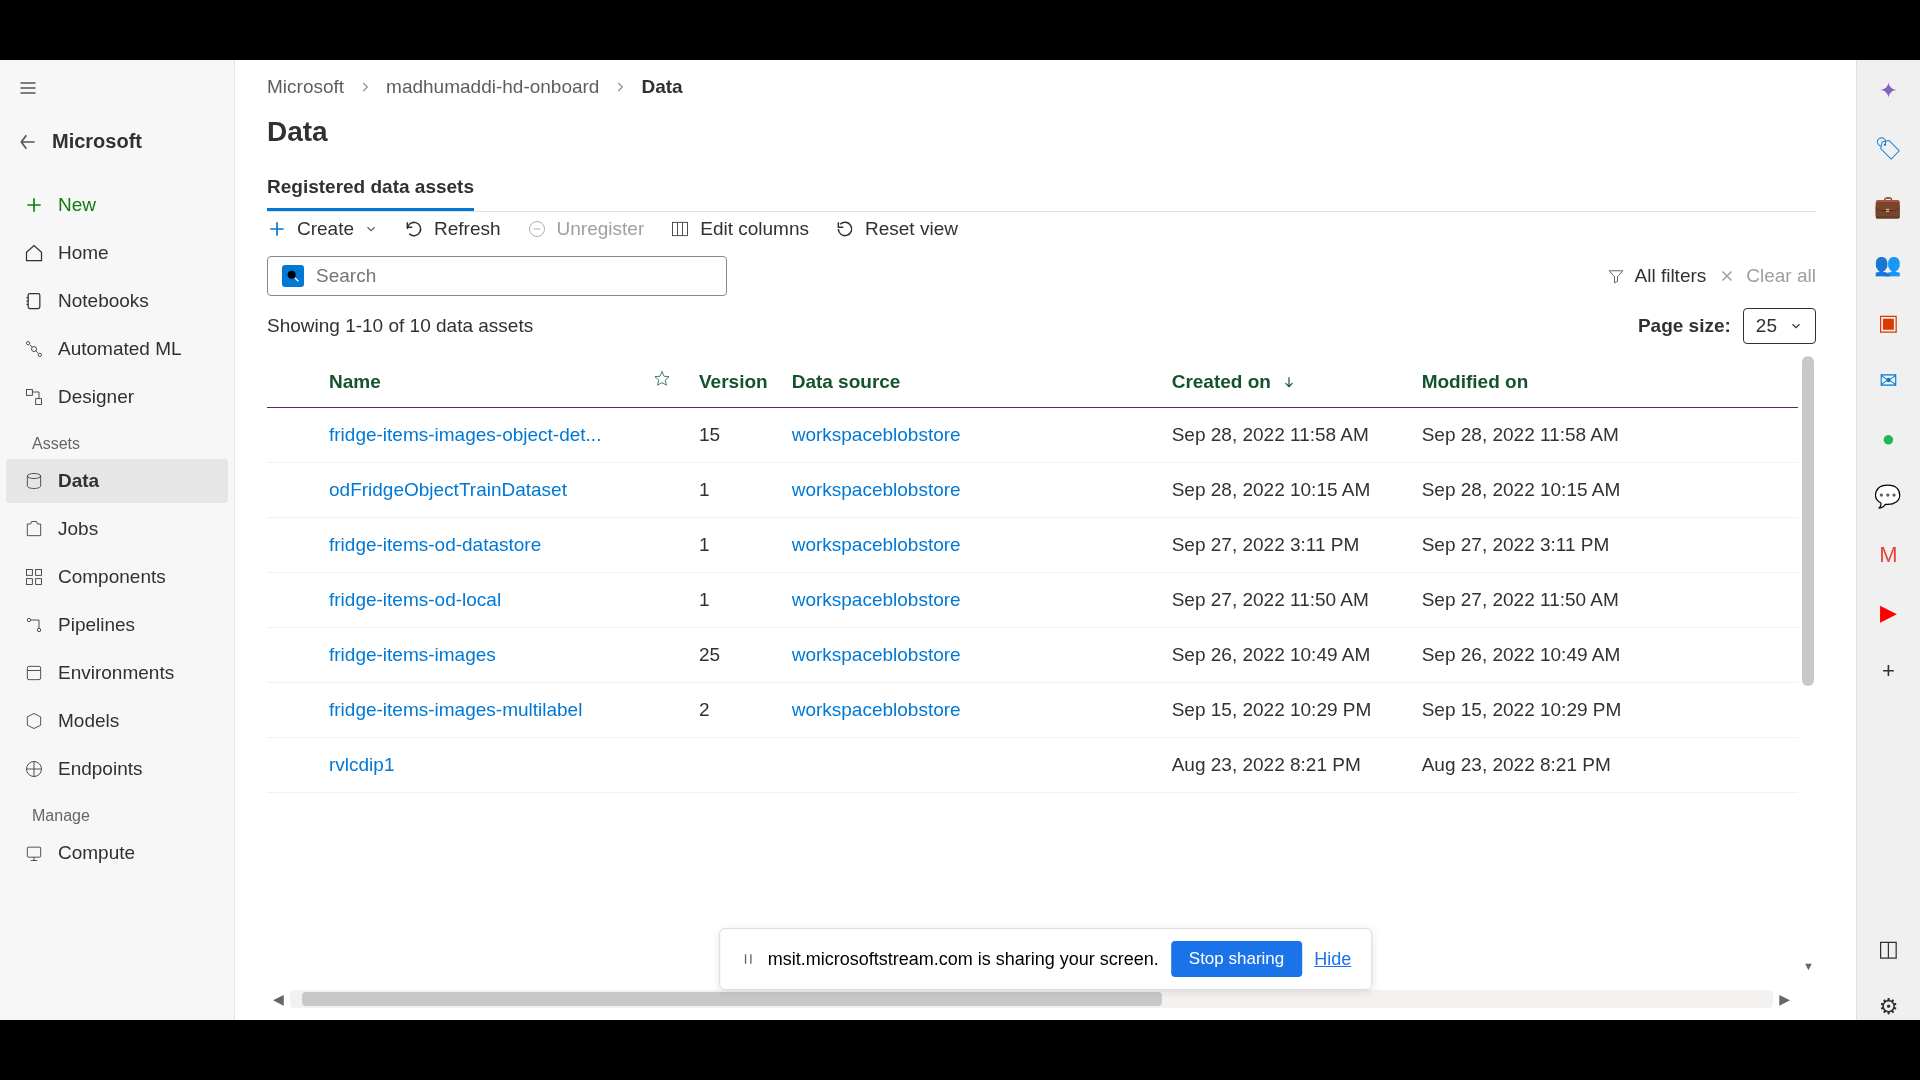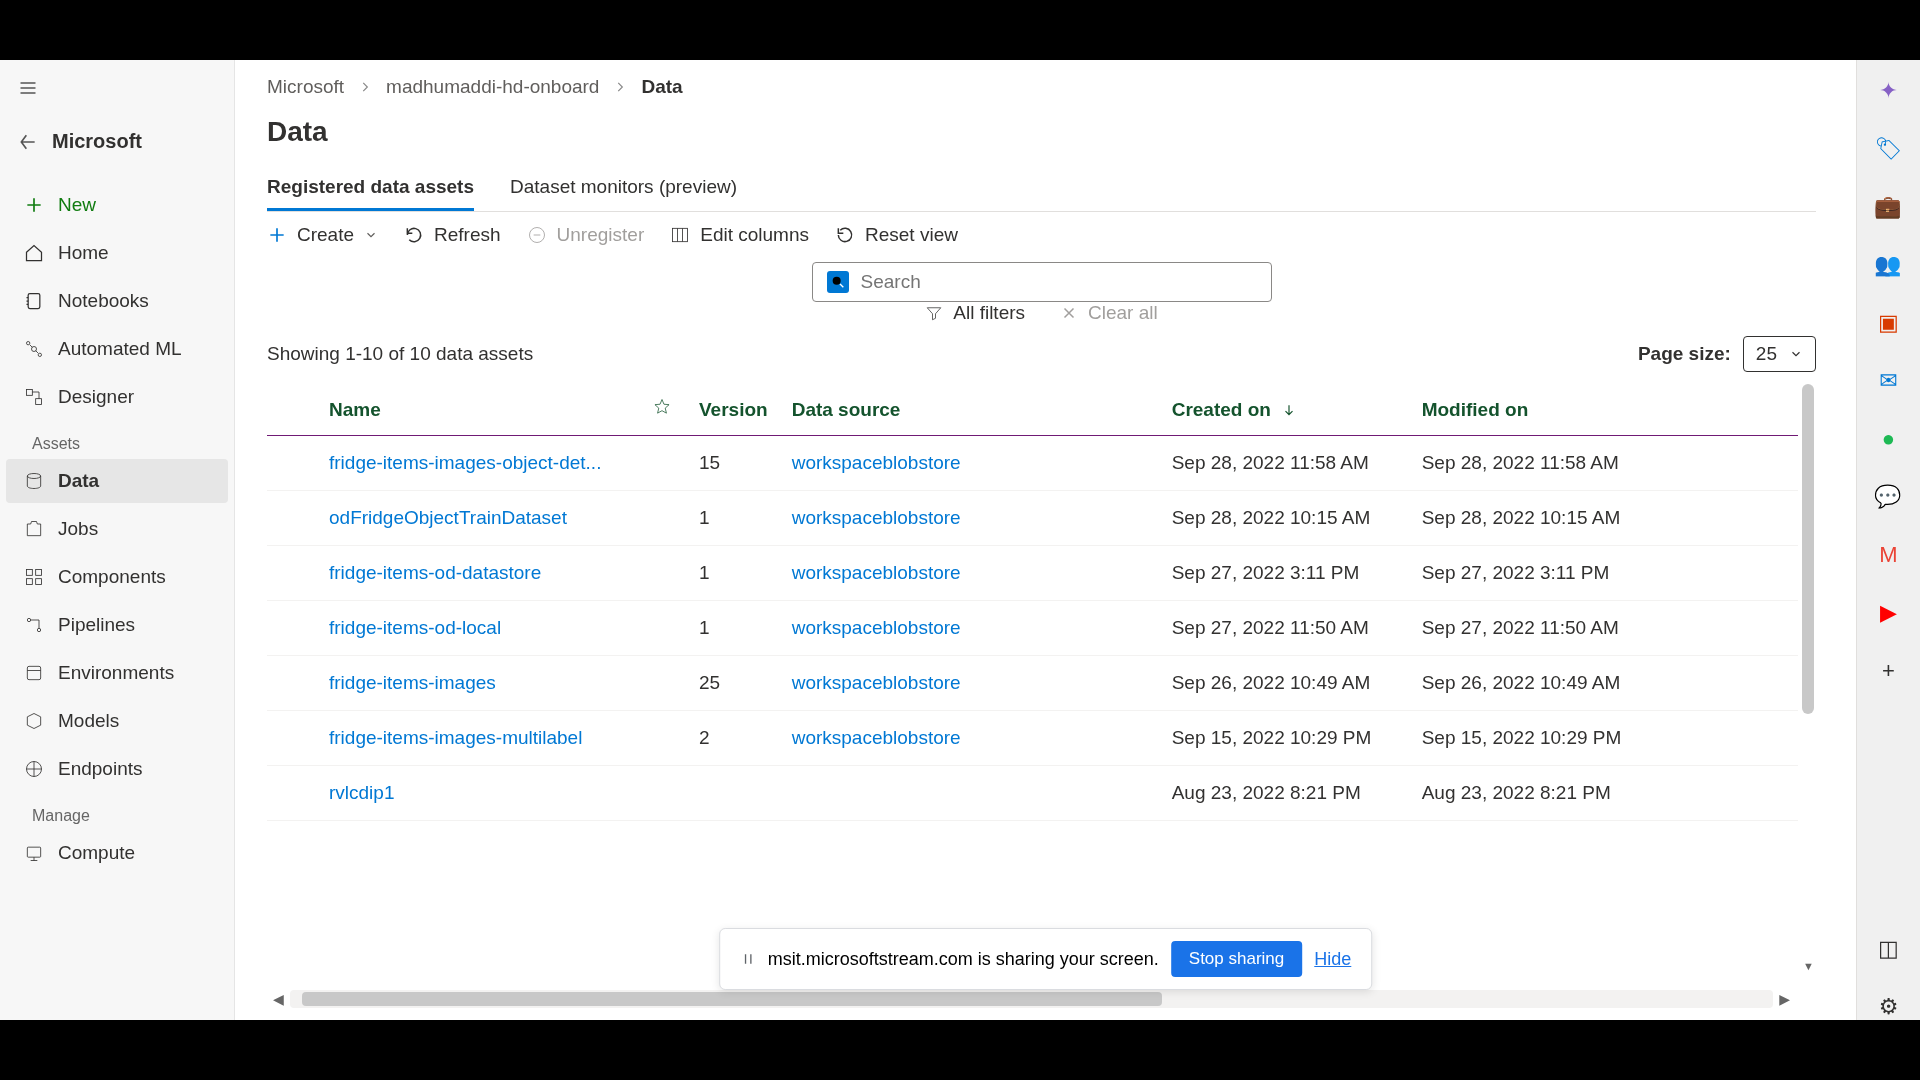--- a/index.html
+++ b/index.html
@@ -21,36 +21,36 @@
 .new-item { color: #107c10; }
 .new-item svg { color: #107c10; }
 
 
 .main { flex: 1; display: flex; flex-direction: column; padding: 10px 40px 0 32px; overflow: hidden; position: relative; }
 .breadcrumb { display: flex; align-items: center; gap: 14px; font-size: 19px; color: #605e5c; margin-bottom: 18px; margin-top: 6px; }
 .breadcrumb a { color: #605e5c; text-decoration: none; }
 .breadcrumb .current { color: #323130; font-weight: 600; }
 .breadcrumb svg { width: 14px; height: 14px; color: #888; }
 .page-title { font-size: 28px; font-weight: 700; color: #323130; margin-bottom: 18px; }
-.tabs { display: flex; gap: 36px; border-bottom: 1px solid #e1dfdd; margin-bottom: 12px; }
+.tabs { display: flex; gap: 36px; border-bottom: 1px solid #e1dfdd; margin-bottom: 6px; }
 .tab { padding: 10px 0; font-size: 19px; color: #323130; cursor: pointer; border-bottom: 3px solid transparent; }
 .tab.active { font-weight: 700; border-bottom-color: #0078d4; }
 .toolbar { display: flex; align-items: center; gap: 26px; margin-bottom: 16px; }
 .tool-btn { display: flex; align-items: center; gap: 10px; font-size: 19px; color: #323130; cursor: pointer; }
 .tool-btn.disabled { color: #a19f9d; }
 .tool-btn svg { width: 20px; height: 20px; }
 .tool-btn.create svg:first-child { color: #0078d4; }
 .chev-down { width: 14px !important; height: 14px !important; color: #605e5c !important; }
 
-.filter-row { display: flex; align-items: center; justify-content: space-between; margin-bottom: 12px; flex-direction: column; }
+.filter-row { display: flex; align-items: center; justify-content: space-between; margin-bottom: 12px; }
 .search-box { display: flex; align-items: center; gap: 12px; border: 1px solid #8a8886; border-radius: 4px; padding: 8px 14px; width: 460px; }
 .search-box svg { width: 22px; height: 22px; color: #0078d4; background: #0078d4; padding: 3px; border-radius: 3px; }
 .search-box svg path { stroke: #fff; fill: none; }
 .search-box input { border: none; outline: none; font-size: 19px; flex: 1; background: transparent; }
-.filter-right { display: flex; align-items: center; gap: 35px; }
+.filter-right { display: flex; align-items: center; gap: 12px; }
 .filter-btn { display: flex; align-items: center; gap: 10px; font-size: 19px; color: #323130; cursor: pointer; }
 .filter-btn.disabled { color: #a19f9d; }
 .filter-btn svg { width: 18px; height: 18px; }
 
 .count-row { display: flex; align-items: center; justify-content: space-between; margin-bottom: 12px; font-size: 19px; color: #323130; }
 .page-size { display: flex; align-items: center; gap: 12px; justify-content: space-between; }
 .page-size-label { font-weight: 700; }
 .page-size-select { border: 1px solid #323130; border-radius: 4px; padding: 6px 12px; display: flex; align-items: center; gap: 12px; font-size: 19px; }
 .page-size-select svg { width: 14px; height: 14px; }
 
@@ -209,21 +209,20 @@
       <a>madhumaddi-hd-onboard</a>
       <svg viewBox="0 0 24 24">
           <path d="M9 5l7 7-7 7" stroke="currentColor" stroke-width="2" fill="none"></path>
         </svg>
       <span class="current">Data</span>
     </div>
     <h1 class="page-title">Data</h1>
 
     <div class="tabs">
       <div class="tab active">Registered data assets</div>
-      <div class="tab">Dataset monitors (preview)</div>
     </div>
 
     <div class="toolbar">
       <div class="tool-btn create">
         <svg viewBox="0 0 24 24">
             <path d="M12 4v16M4 12h16" stroke="#0078d4" stroke-width="2"></path>
           </svg>
         <span>Create</span>
         <svg class="chev-down" viewBox="0 0 24 24">
             <path d="M6 9l6 6 6-6" stroke="currentColor" stroke-width="2" fill="none"></path>

